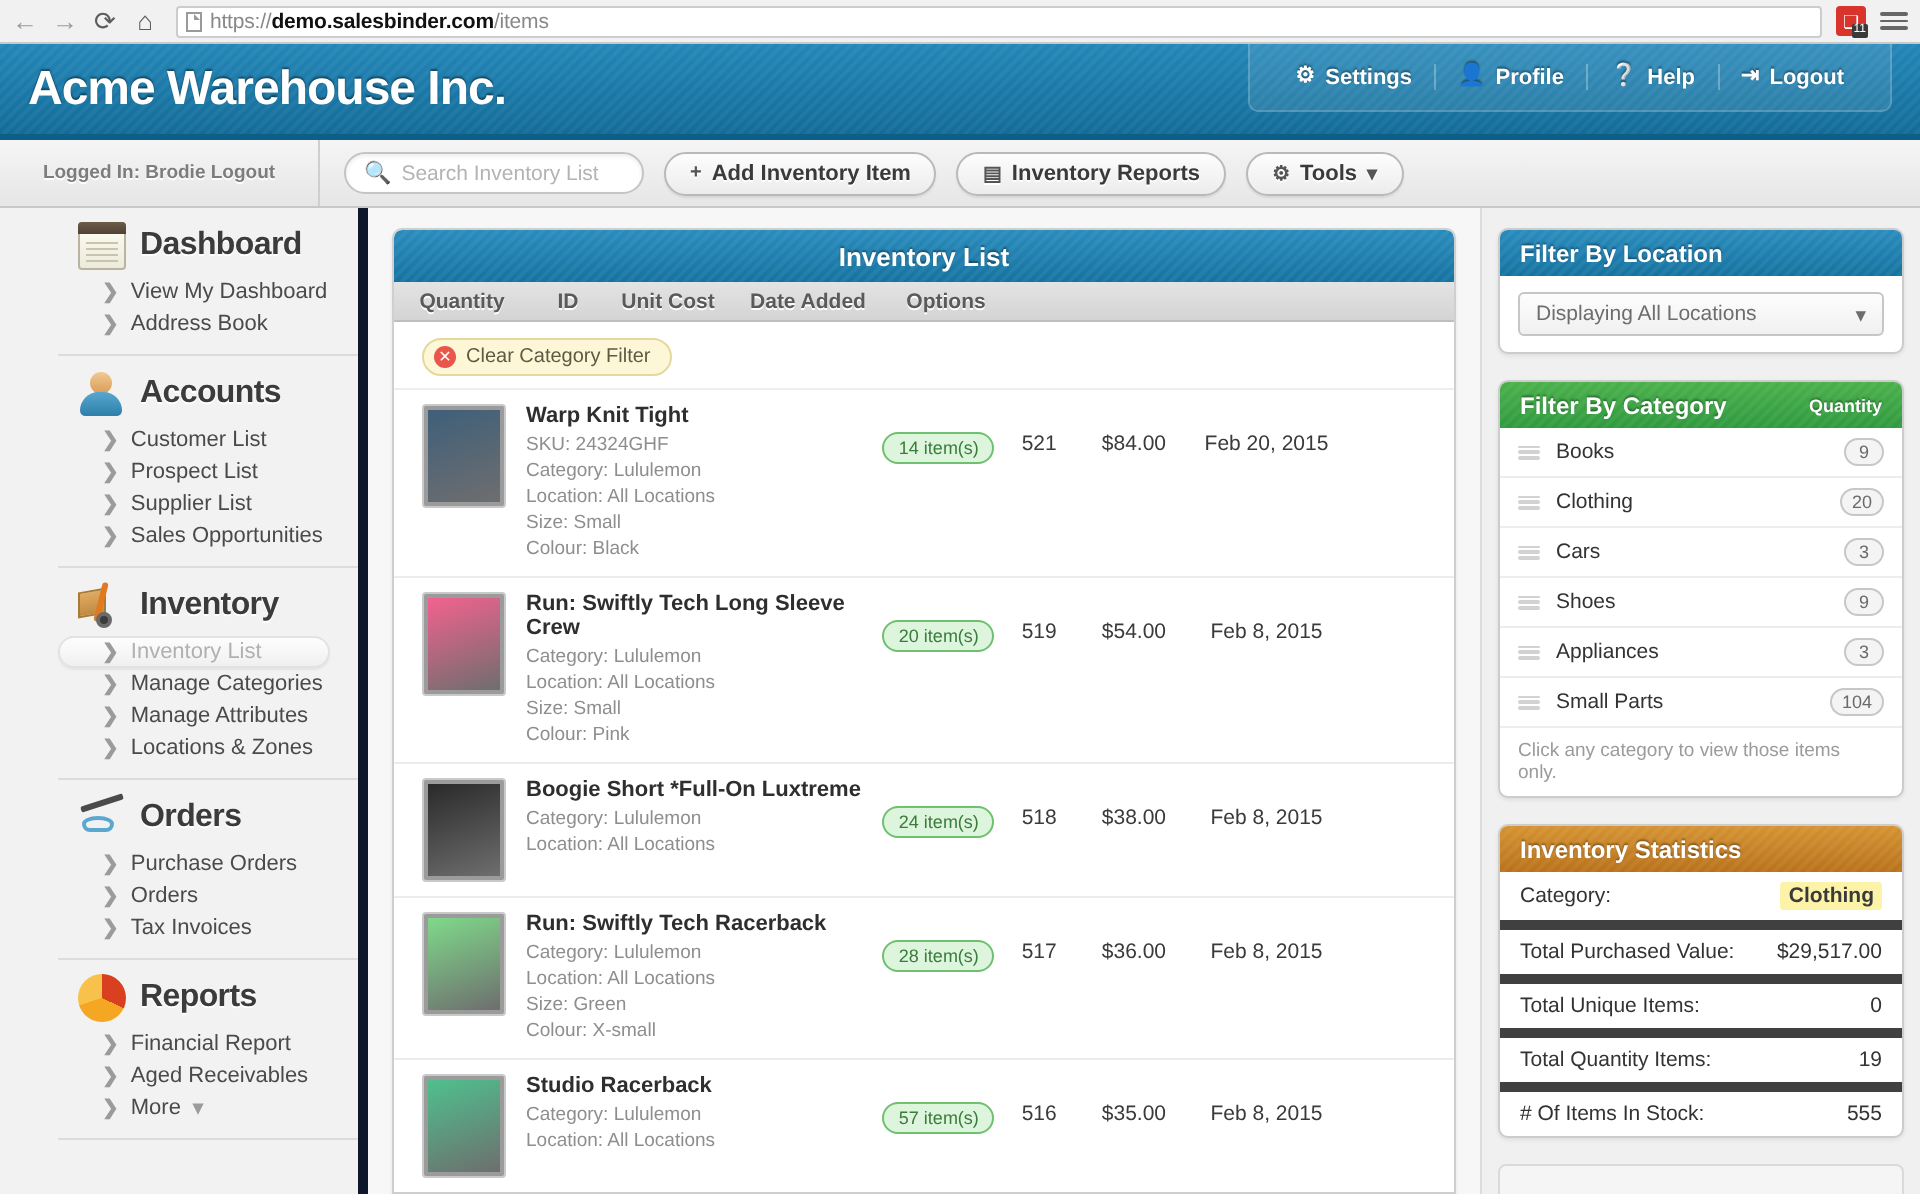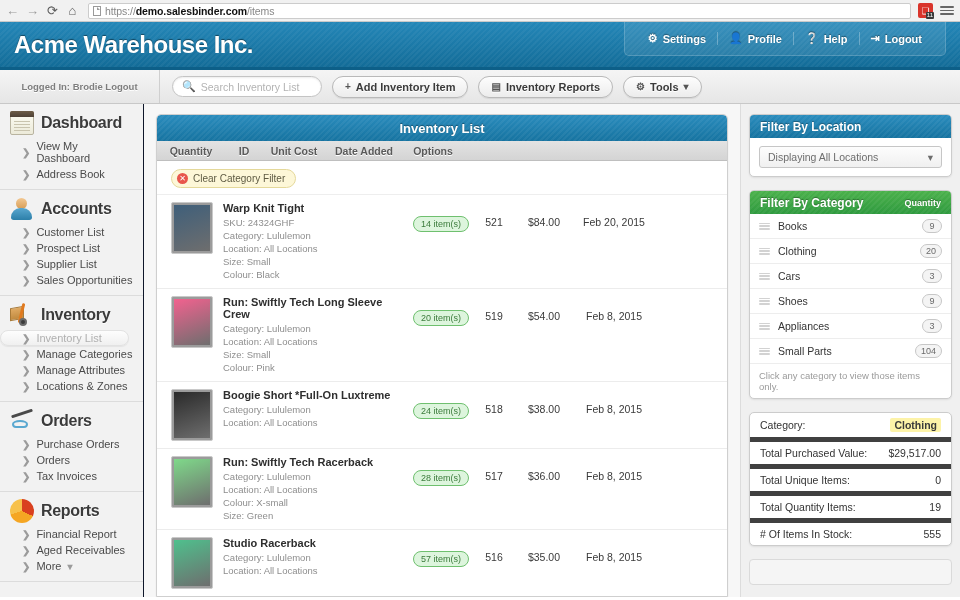--- a/index.html
+++ b/index.html
@@ -85,22 +85,22 @@
     font-size:11px;font-weight:bold;color:#3a3a3a;text-shadow:0 1px 0 #fff;cursor:pointer;
     box-shadow:0 1px 1px rgba(0,0,0,.08);
   }
   .tbtn .ti{ font-size:10px; color:#555;}
 
   
   .main{ display:flex; height:calc(600px - 22px - 51px - 34px); }
 
   
   .sidebar{
-    width:144px; flex:none; background:#f2f2f2;
-    border-right:1px solid #0f172a; overflow:hidden;
+    width:184px; flex:none; background:#f2f2f2;
+    border-right:5px solid #0f172a; overflow:hidden;padding-left:29px;
   }
   .nav-group{ border-bottom:1px solid #dcdcdc; padding:7px 0 7px 0; }
   .nav-head{ display:flex;align-items:center;gap:7px;padding:0 10px 3px 10px;}
   .nav-head .ghead{ font-size:16px;font-weight:bold;color:#3b3b3b;letter-spacing:-0.3px;
     text-shadow:0 1px 0 #fff;}
   .gicon{ width:24px;height:24px;flex:none;position:relative;}
   .nav-sub{ display:flex;align-items:center;gap:6px;padding:2px 10px 2px 22px;
     font-size:11px;color:#4a4a4a;cursor:pointer;}
   .nav-sub .chev{ color:#9b9b9b; font-size:10px; font-weight:bold;}
   .nav-sub.active{ background:linear-gradient(#fdfdfd,#f0f0f0);
@@ -472,22 +472,22 @@
             <div class="rcell c-opt"></div>
           </div>
           <div class="row">
             <div class="thumb">
               <i style="background:linear-gradient(160deg,#7fd98a,#6e6e6e)"></i>
             </div>
             <div class="rname-col">
               <div class="rname">Run: Swiftly Tech Racerback</div>
               <div class="rmeta">Category: Lululemon</div>
               <div class="rmeta">Location: All Locations</div>
+              <div class="rmeta">Size: Green</div>
               <div class="rmeta">Colour: X-small</div>
-              <div class="rmeta">Size: Green</div>
             </div>
             <div class="rcell c-qty"><span class="qty-pill">28 item(s)</span></div>
             <div class="rcell c-id">517</div>
             <div class="rcell c-cost">$36.00</div>
             <div class="rcell c-date">Feb 8, 2015</div>
             <div class="rcell c-opt"></div>
           </div>
           <div class="row">
             <div class="thumb">
               <i style="background:linear-gradient(160deg,#4fc08d,#6e6e6e)"></i>
@@ -591,20 +591,23 @@
               </span>
               <span class="cat-name">Small Parts</span>
             </div>
             <span class="cat-qty">104</span>
           </div>
         </div>
       <div class="cat-note">Click any category to view those items only.</div>
     </div>
 
     <div class="card">
+      <div class="card-hd hd-orange">
+        <span>Inventory Statistics</span>
+      </div>
       <div id="stats">
           <div class="stat-row">
             <span>Category:</span>
             <span class="stat-val hl">Clothing</span>
           </div>
           <div class="stat-row">
             <span>Total Purchased Value:</span>
             <span class="stat-val">$29,517.00</span>
           </div>
           <div class="stat-row">

